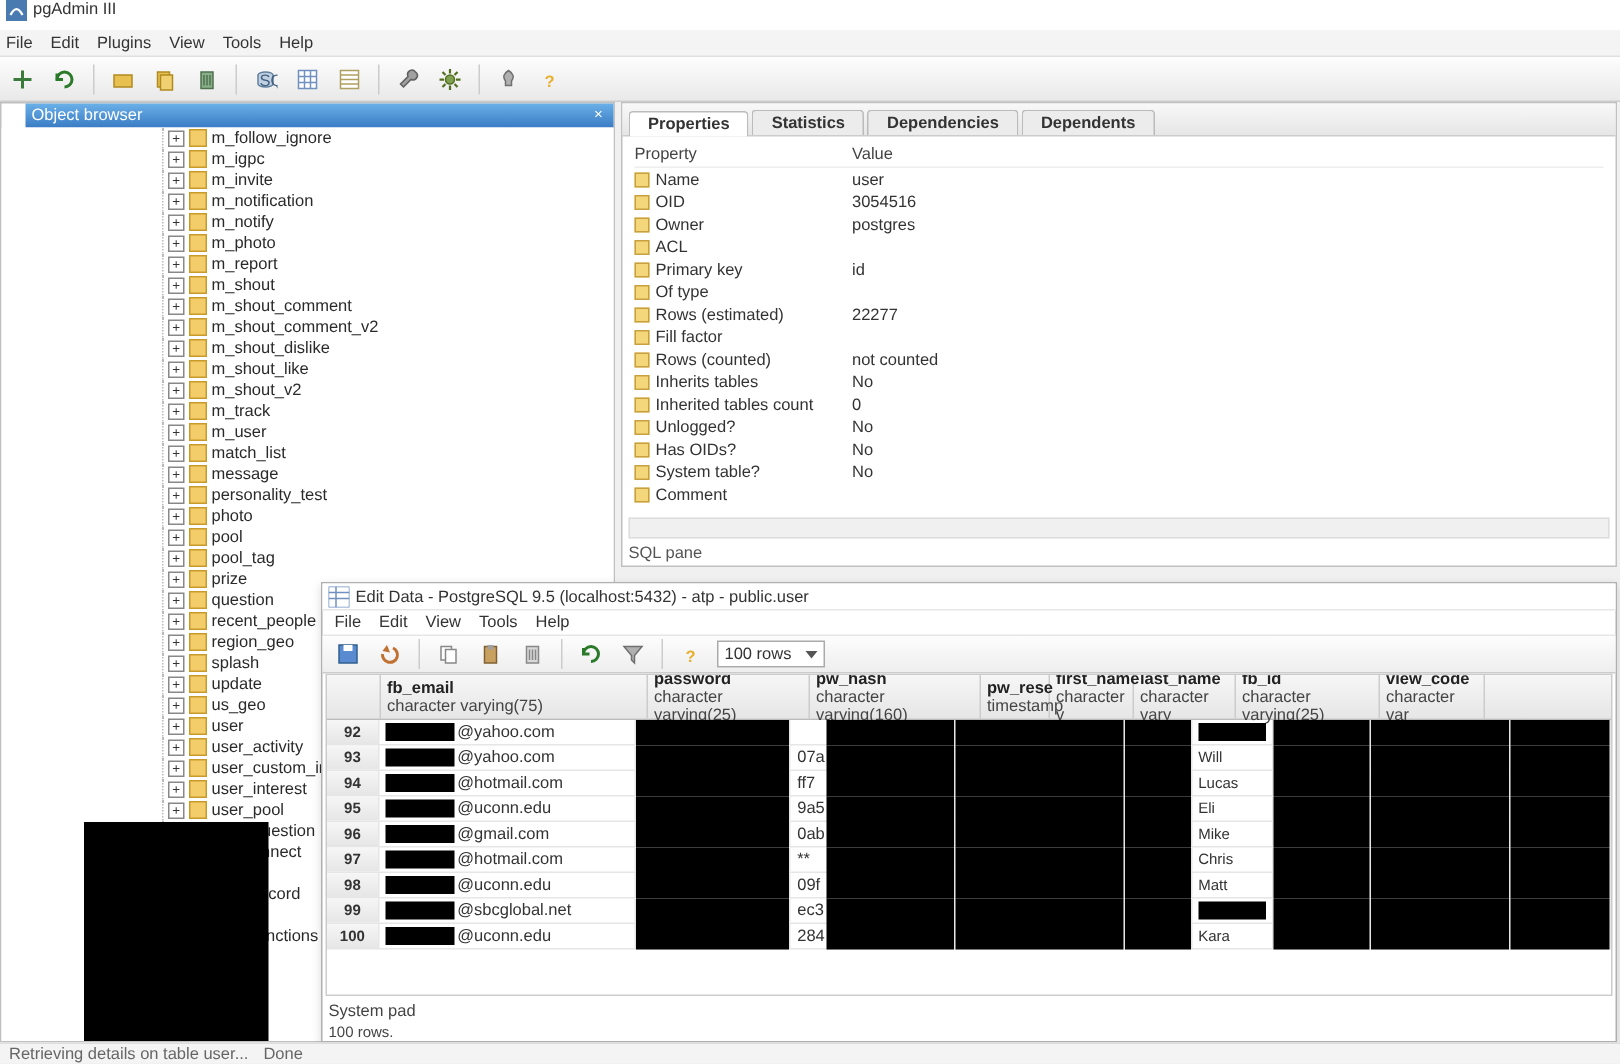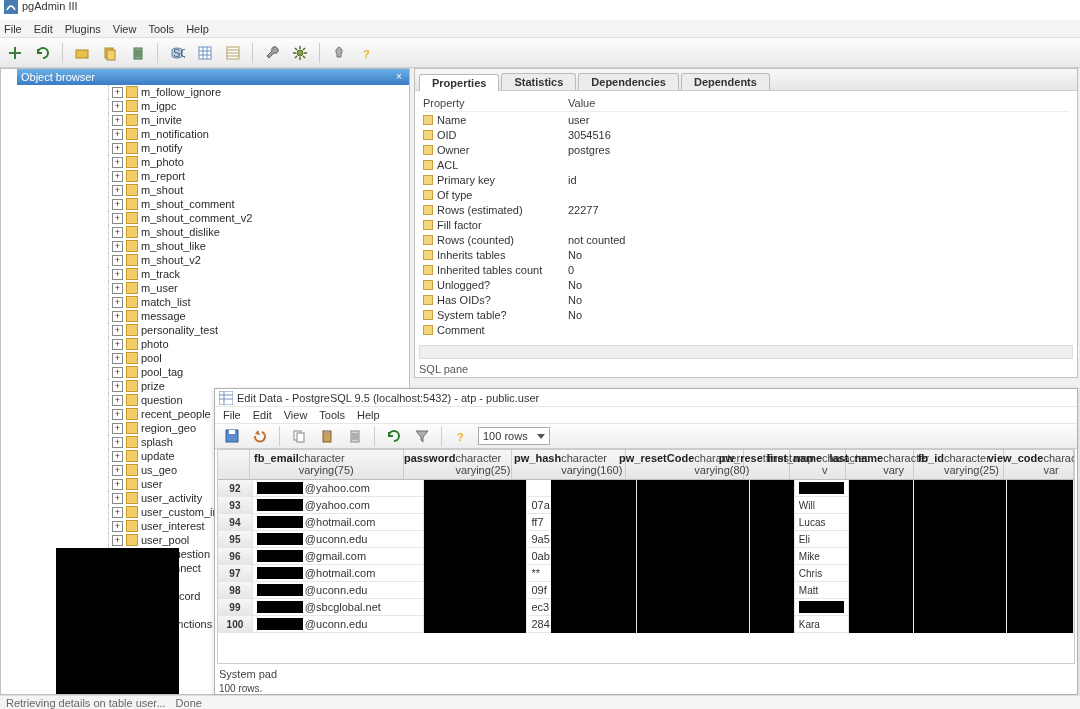--- a/index.html
+++ b/index.html
@@ -38,21 +38,21 @@
   .sql-pane-lbl { position: absolute; left: 4px; bottom: 2px; color: #555; font-size: 11px; }
   
   .edit-win { position: absolute; left: 214px; right: 2px; top: 320px; bottom: 0; background: #fff; border: 1px solid #b0b0b0; box-shadow: 0 2px 6px rgba(0,0,0,.15); }
   .edit-title { height: 18px; background: #fff; display: flex; align-items: center; padding: 0 4px; border-bottom: 1px solid #e6e6e6; }
   .edit-title svg { margin-right: 4px; }
   .edit-menubar { height: 16px; display: flex; align-items: center; gap: 12px; padding: 0 8px; }
   .edit-toolbar { height: 26px; background: linear-gradient(#fdfdfd,#eeeeee); border-top: 1px solid #e6e6e6; border-bottom: 1px solid #ccc; display: flex; align-items: center; padding: 0 6px; gap: 6px; }
   .rows-select { width: 72px; height: 18px; border: 1px solid #aaa; background: #fff; padding: 0 4px; display: flex; align-items: center; justify-content: space-between; cursor: pointer; }
   .grid-area { position: absolute; top: 60px; left: 2px; right: 2px; bottom: 30px; background: #fff; overflow: hidden; border: 1px solid #ccc; }
   .grid-header { display: flex; background: linear-gradient(#f6f6f6,#e6e6e6); border-bottom: 1px solid #bbb; height: 30px; }
-  .gh-cell { border-right: 1px solid #ccc; padding: 2px 4px; display: flex; flex-direction: row; justify-content: center; font-size: 10px; color: #222; }
+  .gh-cell { border-right: 1px solid #ccc; padding: 2px 4px; display: flex; flex-direction: column; justify-content: center; font-size: 10px; color: #222; }
   .gh-cell .col-name { font-weight: 600; }
   .gh-cell .col-type { font-weight: 400; color: #444; }
   .grid-body { }
   .grid-row { display: flex; height: 17px; border-bottom: 1px solid #e6e6e6; }
   .gr-cell { border-right: 1px solid #e6e6e6; padding: 0 4px; display: flex; align-items: center; font-size: 10px; color: #333; position: relative; }
   .gr-cell.rowhead { background: linear-gradient(#f6f6f6,#e6e6e6); font-weight: 600; justify-content: center; }
   .redact { background: #000; display: inline-block; }
   .scratch-lbl { position: absolute; left: 4px; bottom: 14px; color: #444; }
   .rows-lbl { position: absolute; left: 4px; bottom: 0; color: #444; font-size: 10px; }
   .statusbar { position: absolute; left: 0; right: 0; bottom: 0; height: 14px; background: #f4f4f4; border-top: 1px solid #ddd; font-size: 10px; color: #666; padding: 0 6px; display: flex; align-items: center; gap: 10px; }
@@ -611,24 +611,20 @@
             <span class="col-type">character varying(75)</span>
           </div>
           <div class="gh-cell" style="width: 108px;">
             <span class="col-name">password</span>
             <span class="col-type">character varying(25)</span>
           </div>
           <div class="gh-cell" style="width: 114px;">
             <span class="col-name">pw_hash</span>
             <span class="col-type">character varying(160)</span>
           </div>
-          <div class="gh-cell" style="width: 118px;">
-            <span class="col-name">pw_resetCode</span>
-            <span class="col-type">character varying(80)</span>
-          </div>
           <div class="gh-cell" style="width: 46px;">
             <span class="col-name">pw_rese</span>
             <span class="col-type">timestamp</span>
           </div>
           <div class="gh-cell" style="width: 56px;">
             <span class="col-name">first_name</span>
             <span class="col-type">character v</span>
           </div>
           <div class="gh-cell" style="width: 68px;">
             <span class="col-name">last_name</span>

